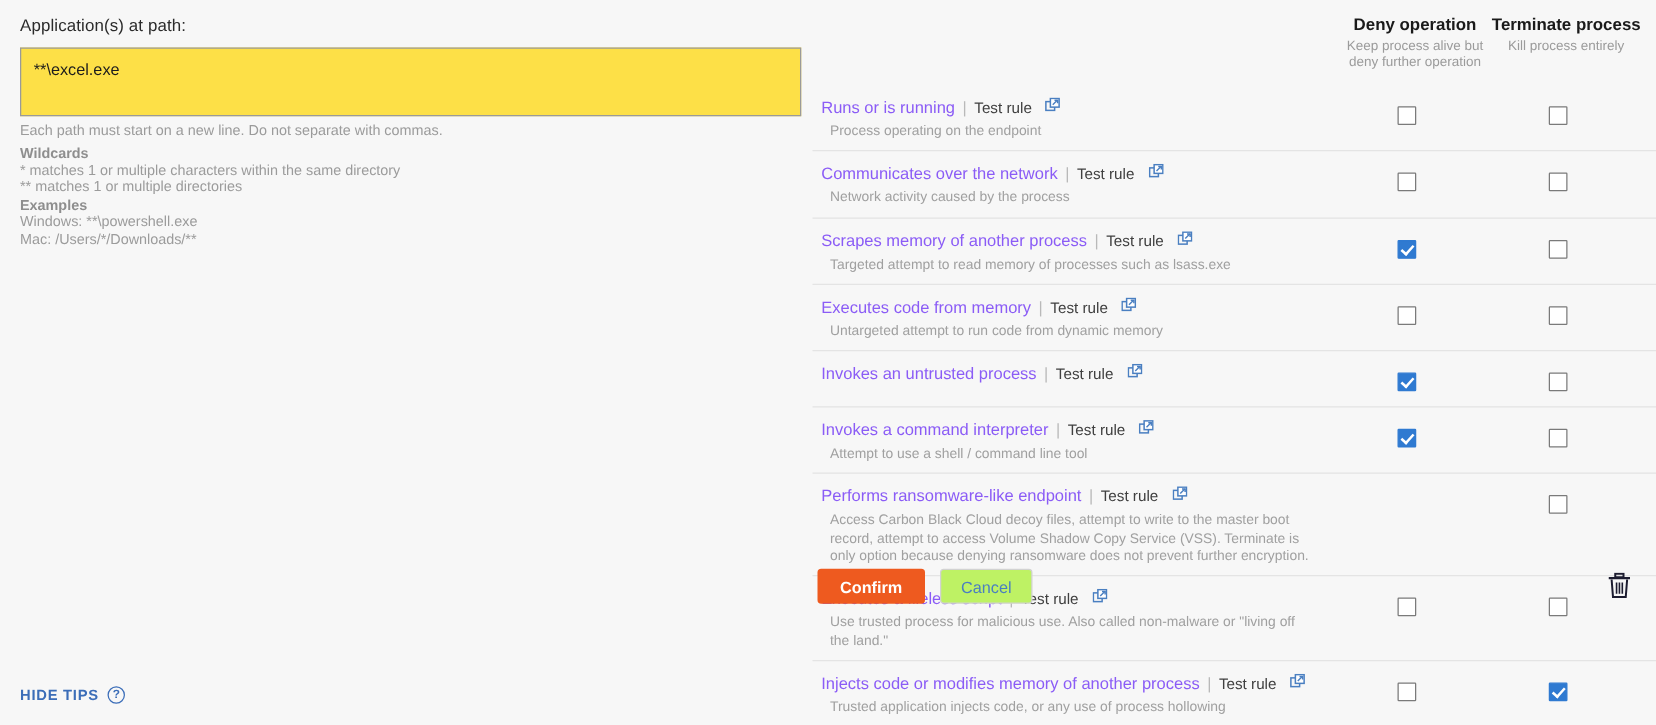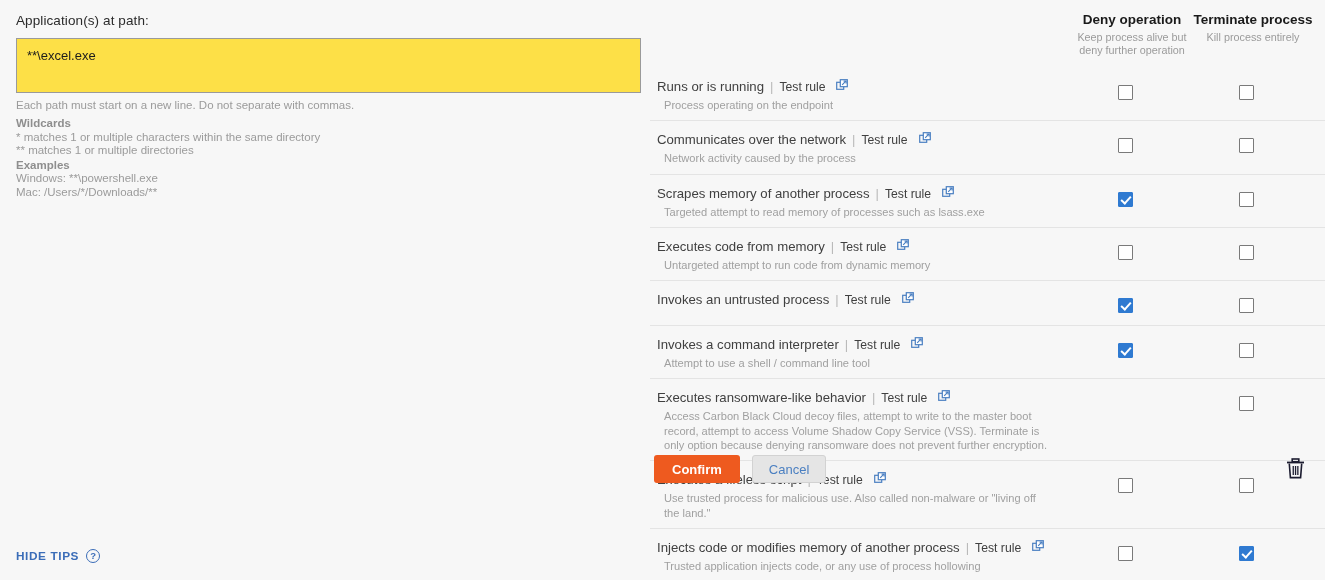--- a/index.html
+++ b/index.html
@@ -62,21 +62,21 @@
   .row {
     position: relative;
     border-top: 1px solid #e4e4e4;
     min-height: 45px;
     padding: 9px 0 8px 3px;
   }
   .row:first-child { border-top: none; }
   .row:last-child { border-bottom: 1px solid #e4e4e4; }
 
   .row-main { display: flex; align-items: baseline; gap: 6px; padding-left: 4px; }
-  .row-title { font-size: 13.2px; color: #404040; white-space: nowrap; }
+  .row-title { font-size: 13.2px; color: #8b5cf6; white-space: nowrap; }
   .pipe { color: #b9b9b9; font-size: 13px; }
   .test-rule { font-size: 12.2px; color: #404040; cursor: pointer; white-space: nowrap; }
   .popout { display: inline-block; margin-left: 5px; vertical-align: -1px; cursor: pointer; }
   .row-sub {
     margin-top: 3px; padding-left: 11px;
     font-size: 11.1px; color: #a0a0a0; line-height: 14.3px; max-width: 400px;
   }
 
   .cb-wrap { position: absolute; top: 17px; }
   .cb-wrap.deny { left: 468px; }
@@ -98,21 +98,21 @@
 
   
   .actions { position: absolute; left: 4px; top: 455px; display: flex; gap: 12px; }
   .btn-confirm {
     background: #ee5a1f; color: #ffffff; border: none;
     font-family: "Liberation Sans", sans-serif;
     font-size: 13px; font-weight: bold;
     padding: 0 18px; height: 28px; border-radius: 3px; cursor: pointer;
   }
   .btn-cancel {
-    background: #e5e5e5; color: #4a7fc1; border: 1px solid #d2d2d2;
+    background: #bef264; color: #4a7fc1; border: 1px solid #d2d2d2;
     font-family: "Liberation Sans", sans-serif;
     font-size: 13px; padding: 0 16px; height: 28px; border-radius: 3px; cursor: pointer;
   }
   .trash { position: absolute; left: 636px; top: 458px; cursor: pointer; }
 </style>
 </head>
 <body>
 
 <div class="page">
 
@@ -267,21 +267,21 @@
           <div class="row-sub">Attempt to use a shell / command line tool</div>
           <div class="cb-wrap deny">
             <span class="cb checked"></span>
           </div>
           <div class="cb-wrap term">
             <span class="cb"></span>
           </div>
         </div>
         <div class="row">
           <div class="row-main">
-            <span class="row-title">Executes ransomware-like behavior</span>
+            <span class="row-title">Performs ransomware-like endpoint</span>
             <span class="pipe">|</span>
             <span class="test-rule">Test rule</span>
             <span class="popout"><svg width="12" height="12" viewBox="0 0 12 12">
                 <rect x="0.7" y="3.3" width="7" height="7" fill="none" stroke="#4a7fc1" stroke-width="1.2"></rect>
                 <rect x="4.3" y="0.7" width="7" height="7" fill="#ffffff" stroke="#4a7fc1" stroke-width="1.2"></rect>
                 <path d="M6.2 5.8 L9.8 2.2" stroke="#4a7fc1" stroke-width="1.2"></path>
                 <path d="M7.6 2.1 L10.1 2.1 L10.1 4.6" fill="none" stroke="#4a7fc1" stroke-width="1.2"></path>
               </svg></span>
           </div>
           <div class="row-sub">Access Carbon Black Cloud decoy files, attempt to write to the master boot record, attempt to access Volume Shadow Copy Service (VSS). Terminate is only option because denying ransomware does not prevent further encryption.</div>

